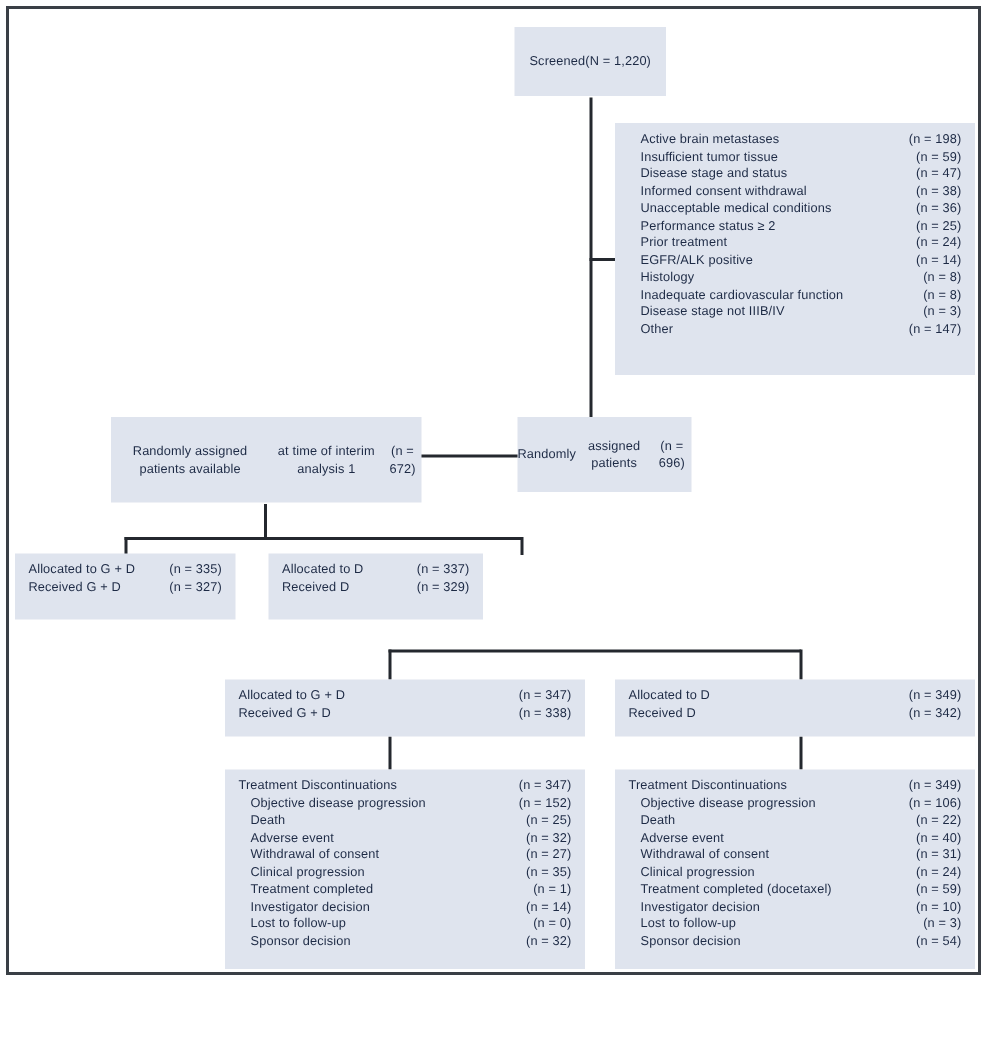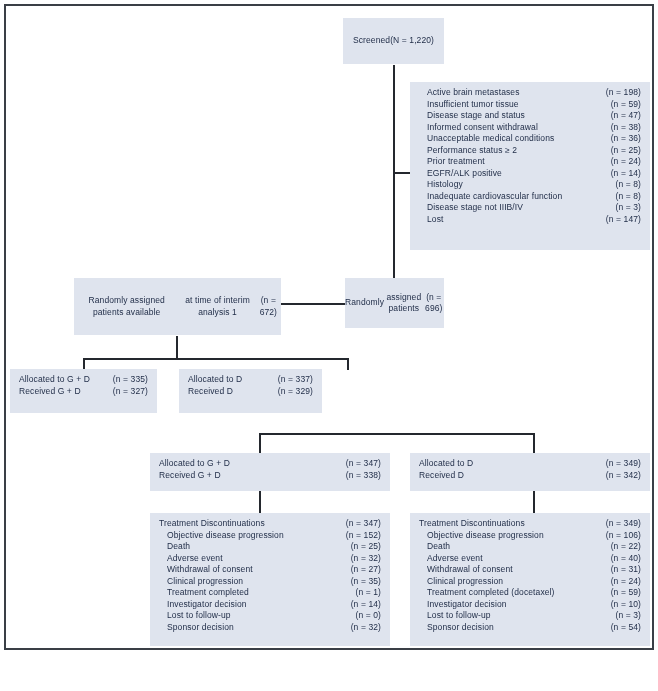--- a/index.html
+++ b/index.html
@@ -138,33 +138,33 @@
         </div>
         <div class="row indent">
           <span class="lbl">Inadequate cardiovascular function</span>
           <span class="num">(n = 8)</span>
         </div>
         <div class="row indent">
           <span class="lbl">Disease stage not IIIB/IV</span>
           <span class="num">(n = 3)</span>
         </div>
         <div class="row indent">
-          <span class="lbl">Lost</span>
+          <span class="lbl">Other</span>
           <span class="num">(n = 147)</span>
         </div>
       </div>
     </div>
 
     <div class="box center" style="left:68px;top:272px;width:207px;height:57px;">
       <div>Randomly assigned patients  available</div>
       <div>at time of interim  analysis 1</div>
       <div>(n = 672)</div>
     </div>
 
-    <div class="box center" style="left:339px;top:272px;width:99px;height:50px;">
+    <div class="box center" style="left:339px;top:272px;width:116px;height:50px;">
       <div>Randomly</div>
       <div>assigned patients</div>
       <div>(n = 696)</div>
     </div>
 
     <div class="box list" style="left:4px;top:363px;width:147px;height:44px;">
       <div class="row">
         <span class="lbl">Allocated to G + D</span>
         <span class="num">(n = 335)</span>
       </div>

